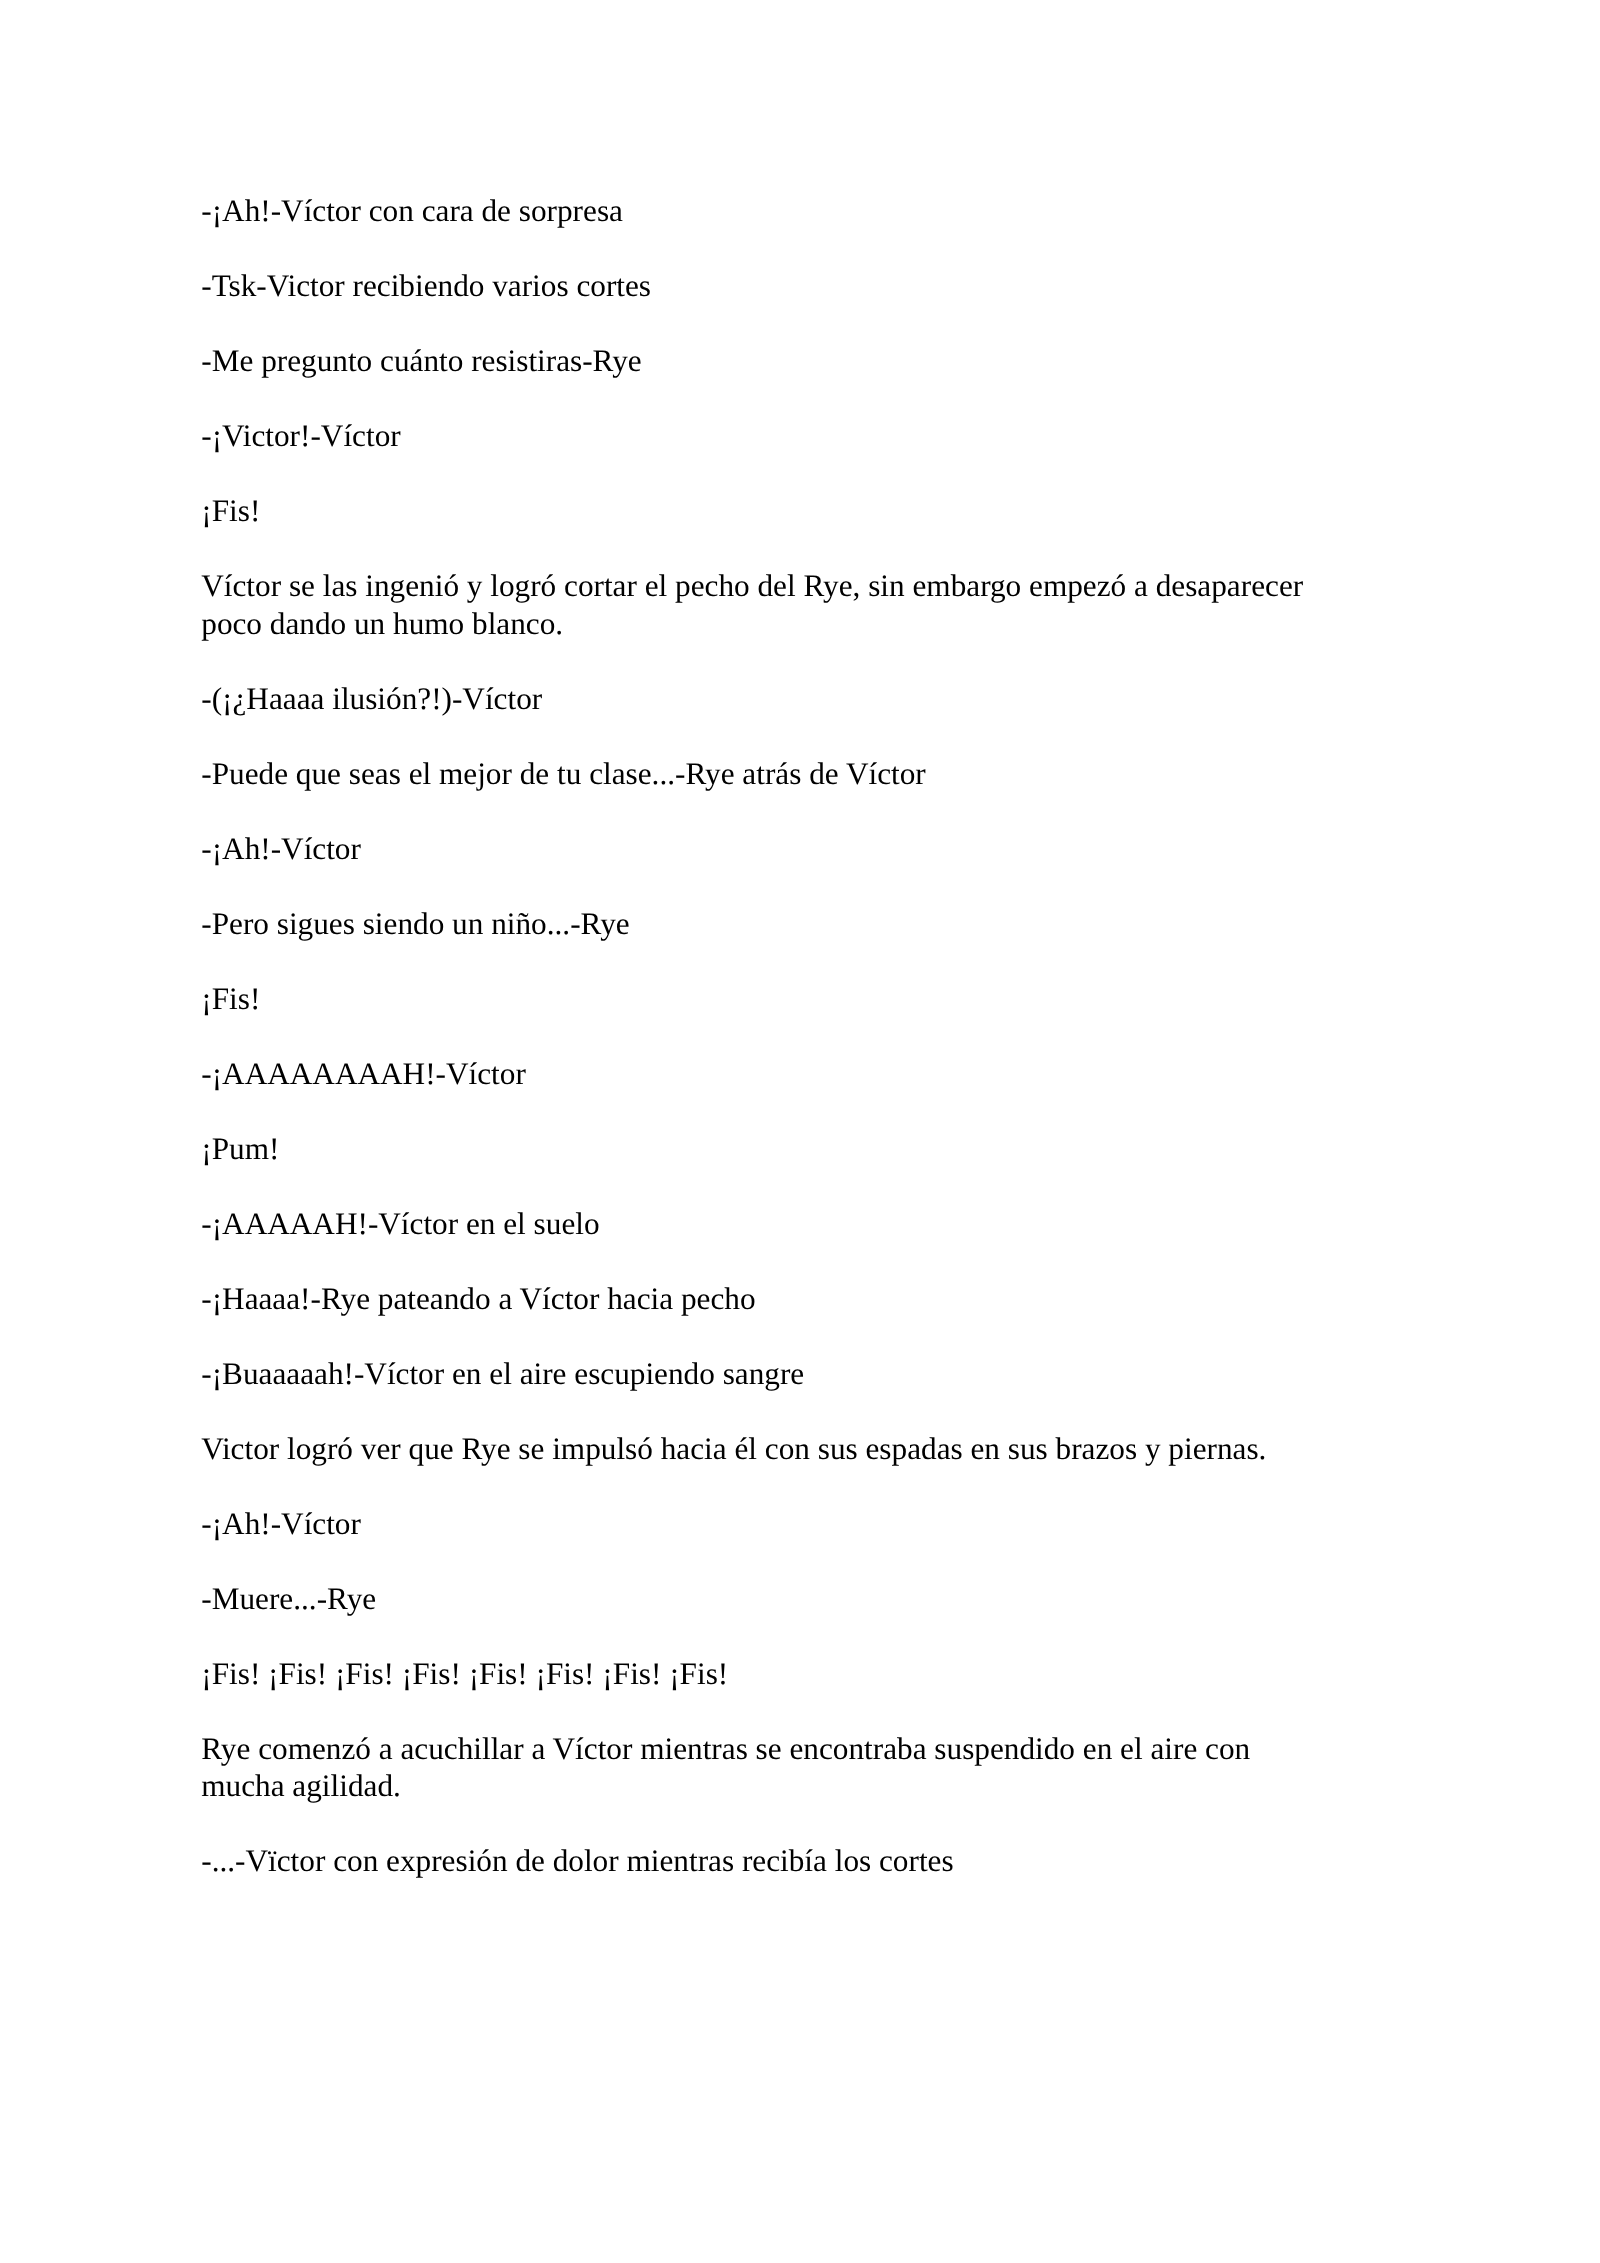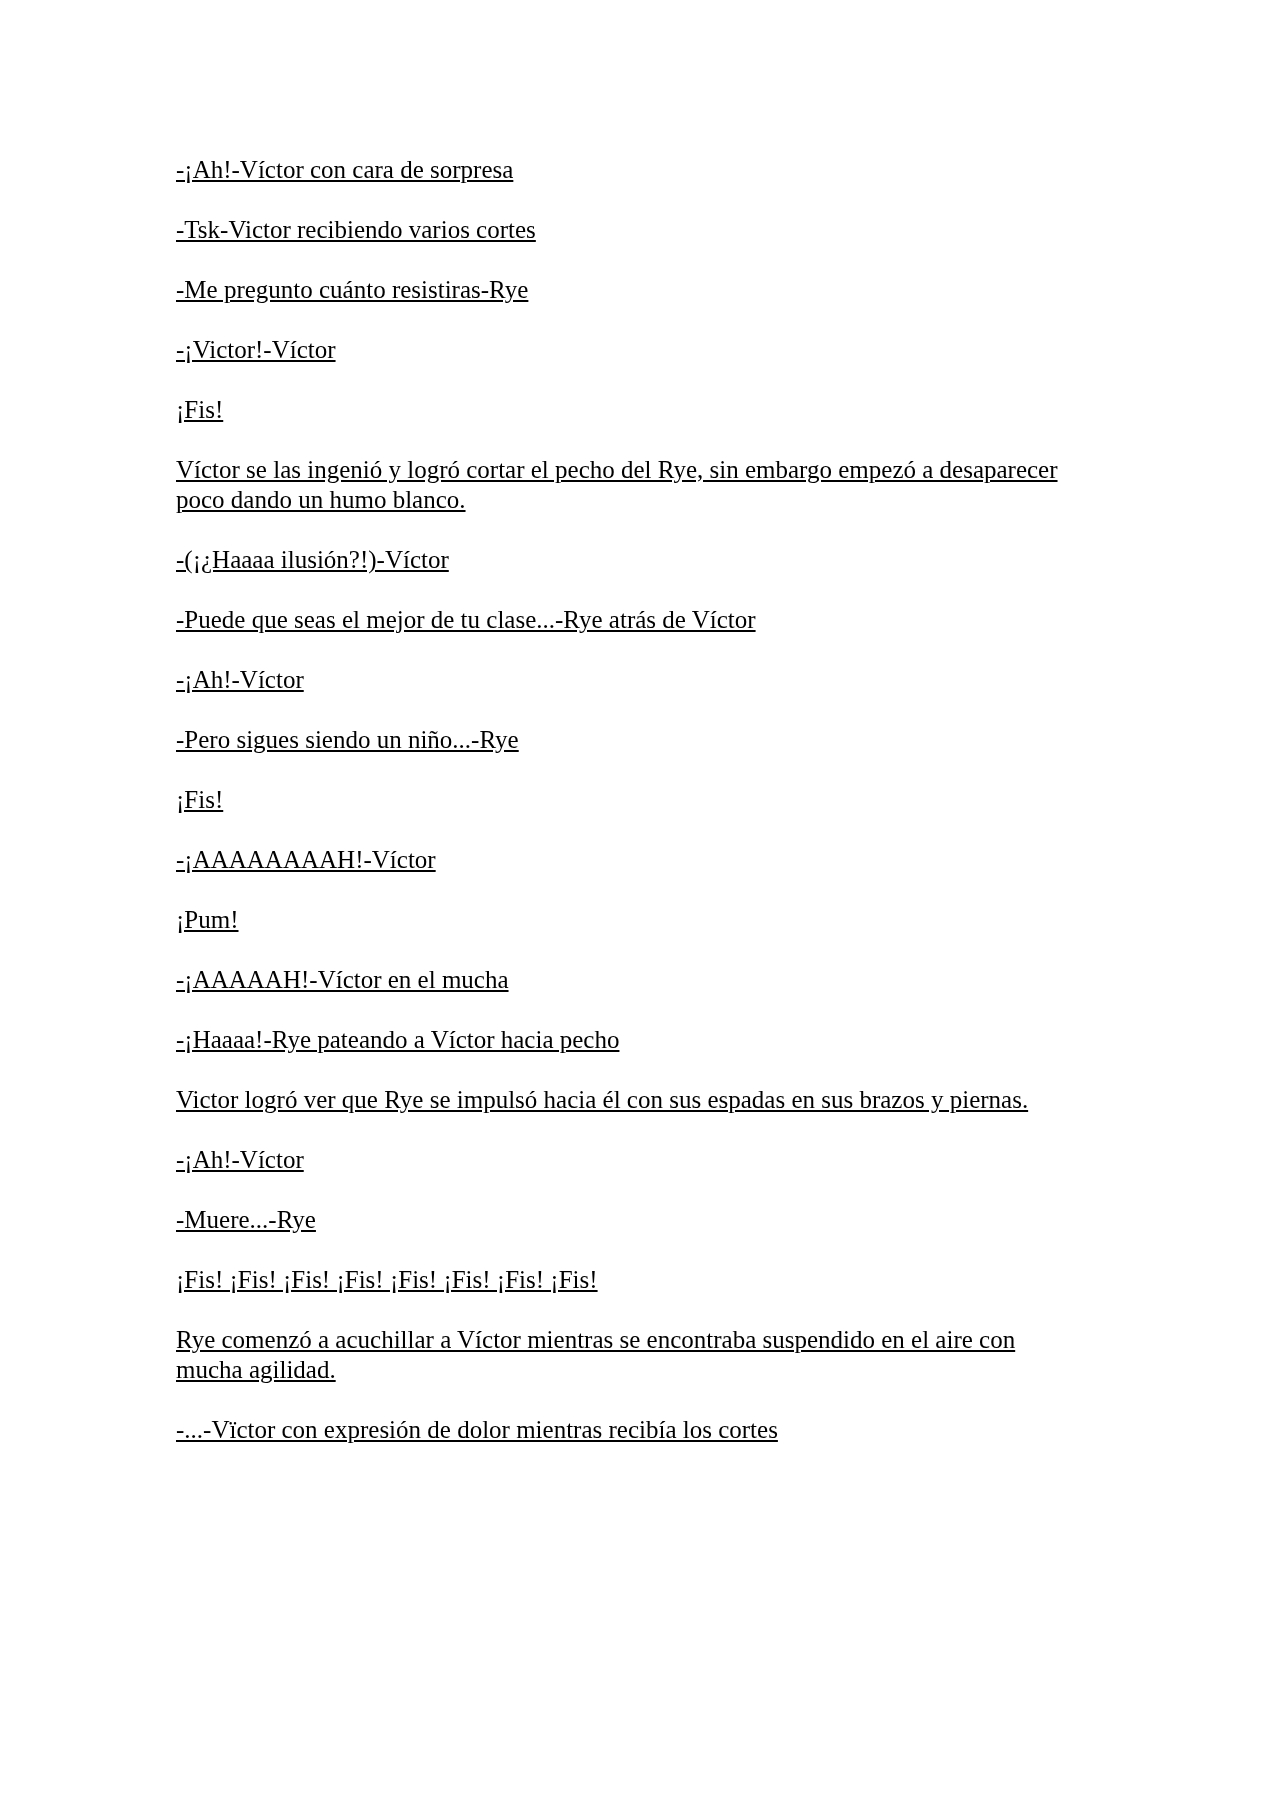--- a/index.html
+++ b/index.html
@@ -20,23 +20,22 @@
     padding: 155px 140px 0 160px;
   }
   .doc-body {
     width: 980px;
     font-family: "Liberation Serif", "DejaVu Serif", serif;
     font-size: 25px;
     line-height: 30px;
     color: #000000;
   }
   .doc-body p {
-    margin: 30px 16px;
+    margin: 30px 1px;
     white-space: pre-line; 
-    text-decoration: underline;
   }
   .doc-body p:first-child {
     margin-top: 0;
   }
 </style>
 </head>
 <body>
 
 <div class="page">
   <div class="doc-body">
@@ -47,22 +46,23 @@
       <p>¡Fis!</p>
       <p>Víctor se las ingenió y logró cortar el pecho del Rye, sin embargo empezó a desaparecer
 poco dando un humo blanco.</p>
       <p>-(¡¿Haaaa ilusión?!)-Víctor</p>
       <p>-Puede que seas el mejor de tu clase...-Rye atrás de Víctor</p>
       <p>-¡Ah!-Víctor</p>
       <p>-Pero sigues siendo un niño...-Rye</p>
       <p>¡Fis!</p>
       <p>-¡AAAAAAAAH!-Víctor</p>
       <p>¡Pum!</p>
-      <p>-¡AAAAAH!-Víctor en el mucha</p>
+      <p>-¡AAAAAH!-Víctor en el suelo</p>
       <p>-¡Haaaa!-Rye pateando a Víctor hacia pecho</p>
+      <p>-¡Buaaaaah!-Víctor en el aire escupiendo sangre</p>
       <p>Victor logró ver que Rye se impulsó hacia él con sus espadas en sus brazos y piernas.</p>
       <p>-¡Ah!-Víctor</p>
       <p>-Muere...-Rye</p>
       <p>¡Fis! ¡Fis! ¡Fis! ¡Fis! ¡Fis! ¡Fis! ¡Fis! ¡Fis!</p>
       <p>Rye comenzó a acuchillar a Víctor mientras se encontraba suspendido en el aire con
 mucha agilidad.</p>
       <p>-...-Vïctor con expresión de dolor mientras recibía los cortes</p>
     </div>
 </div>
 

